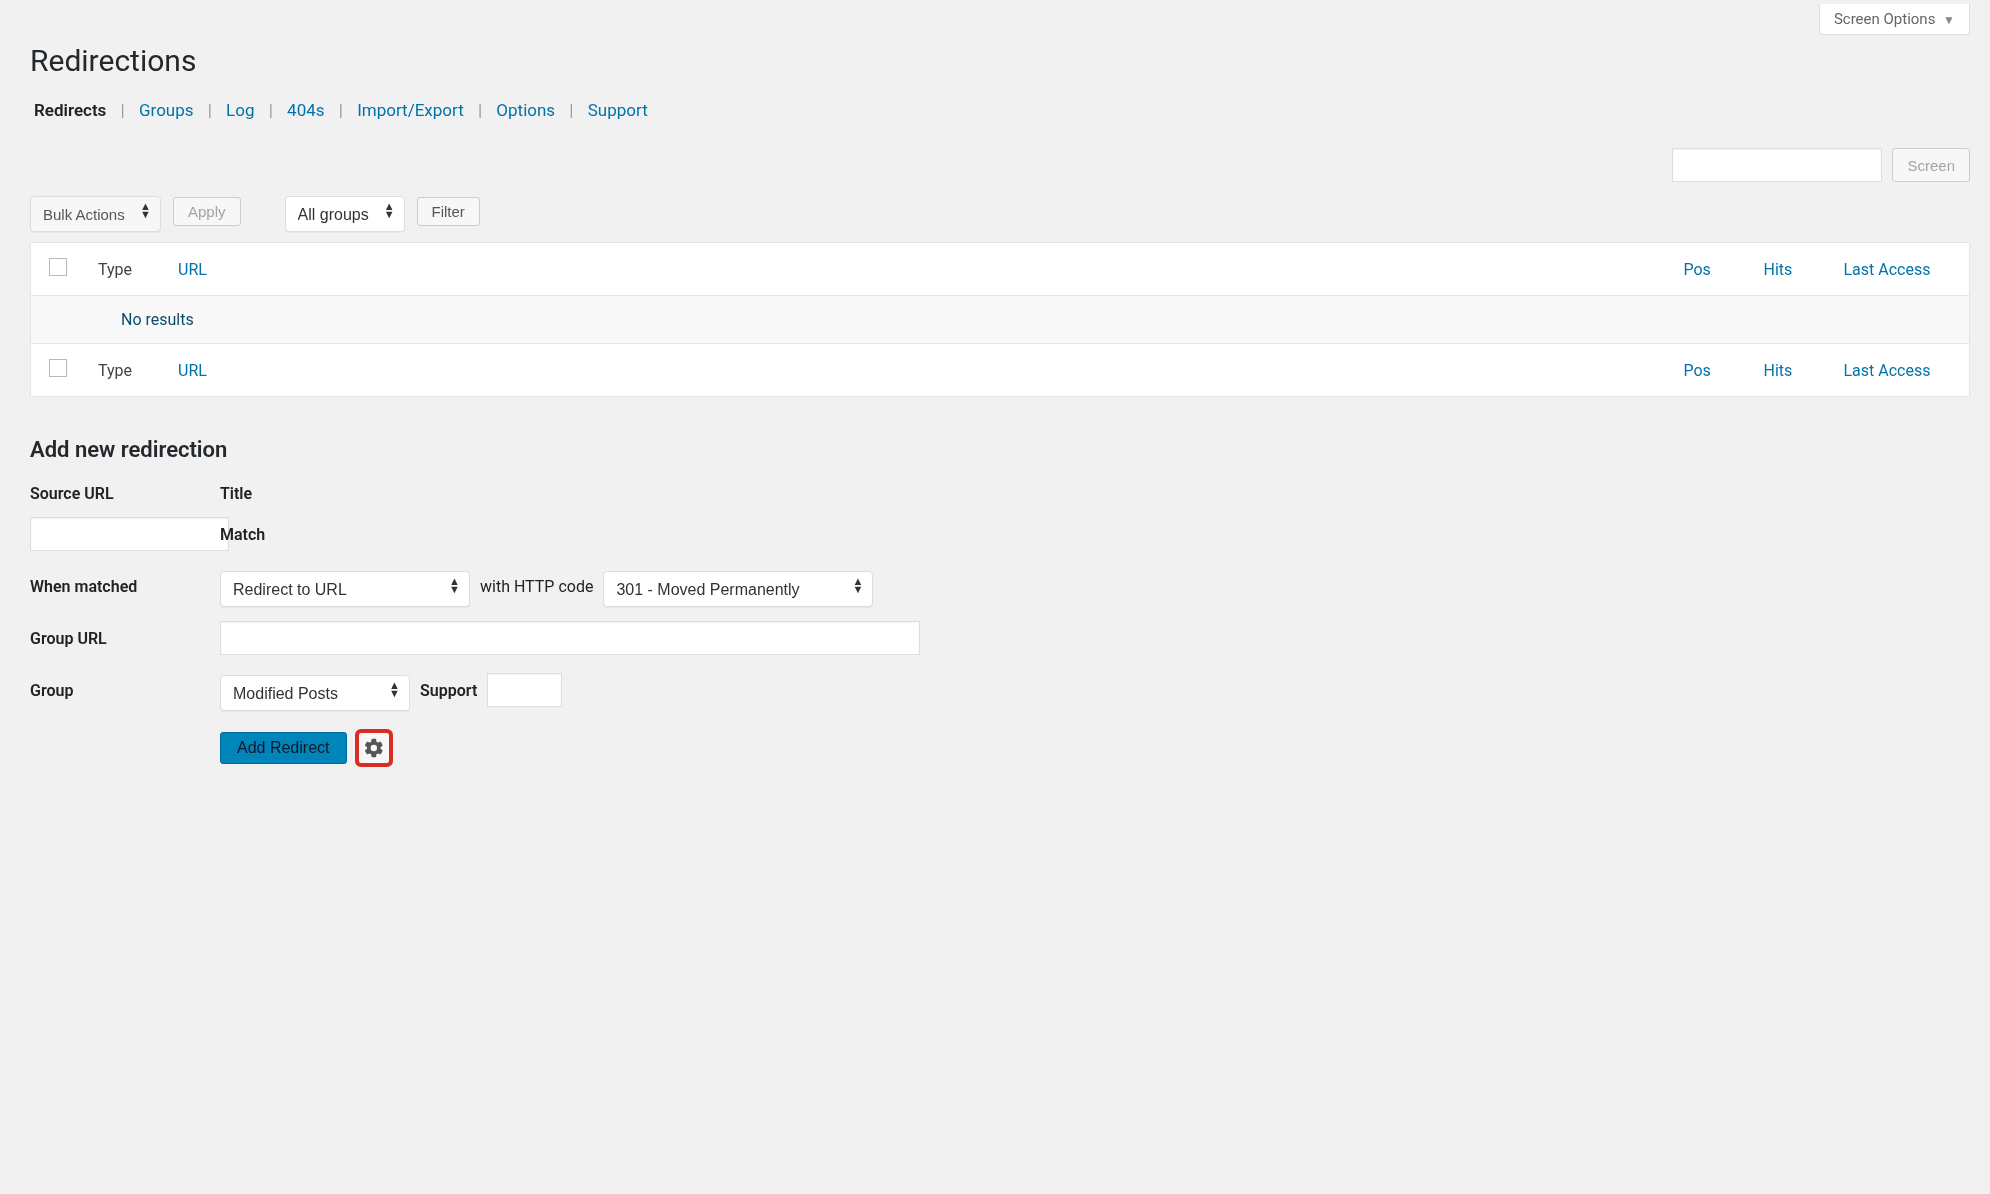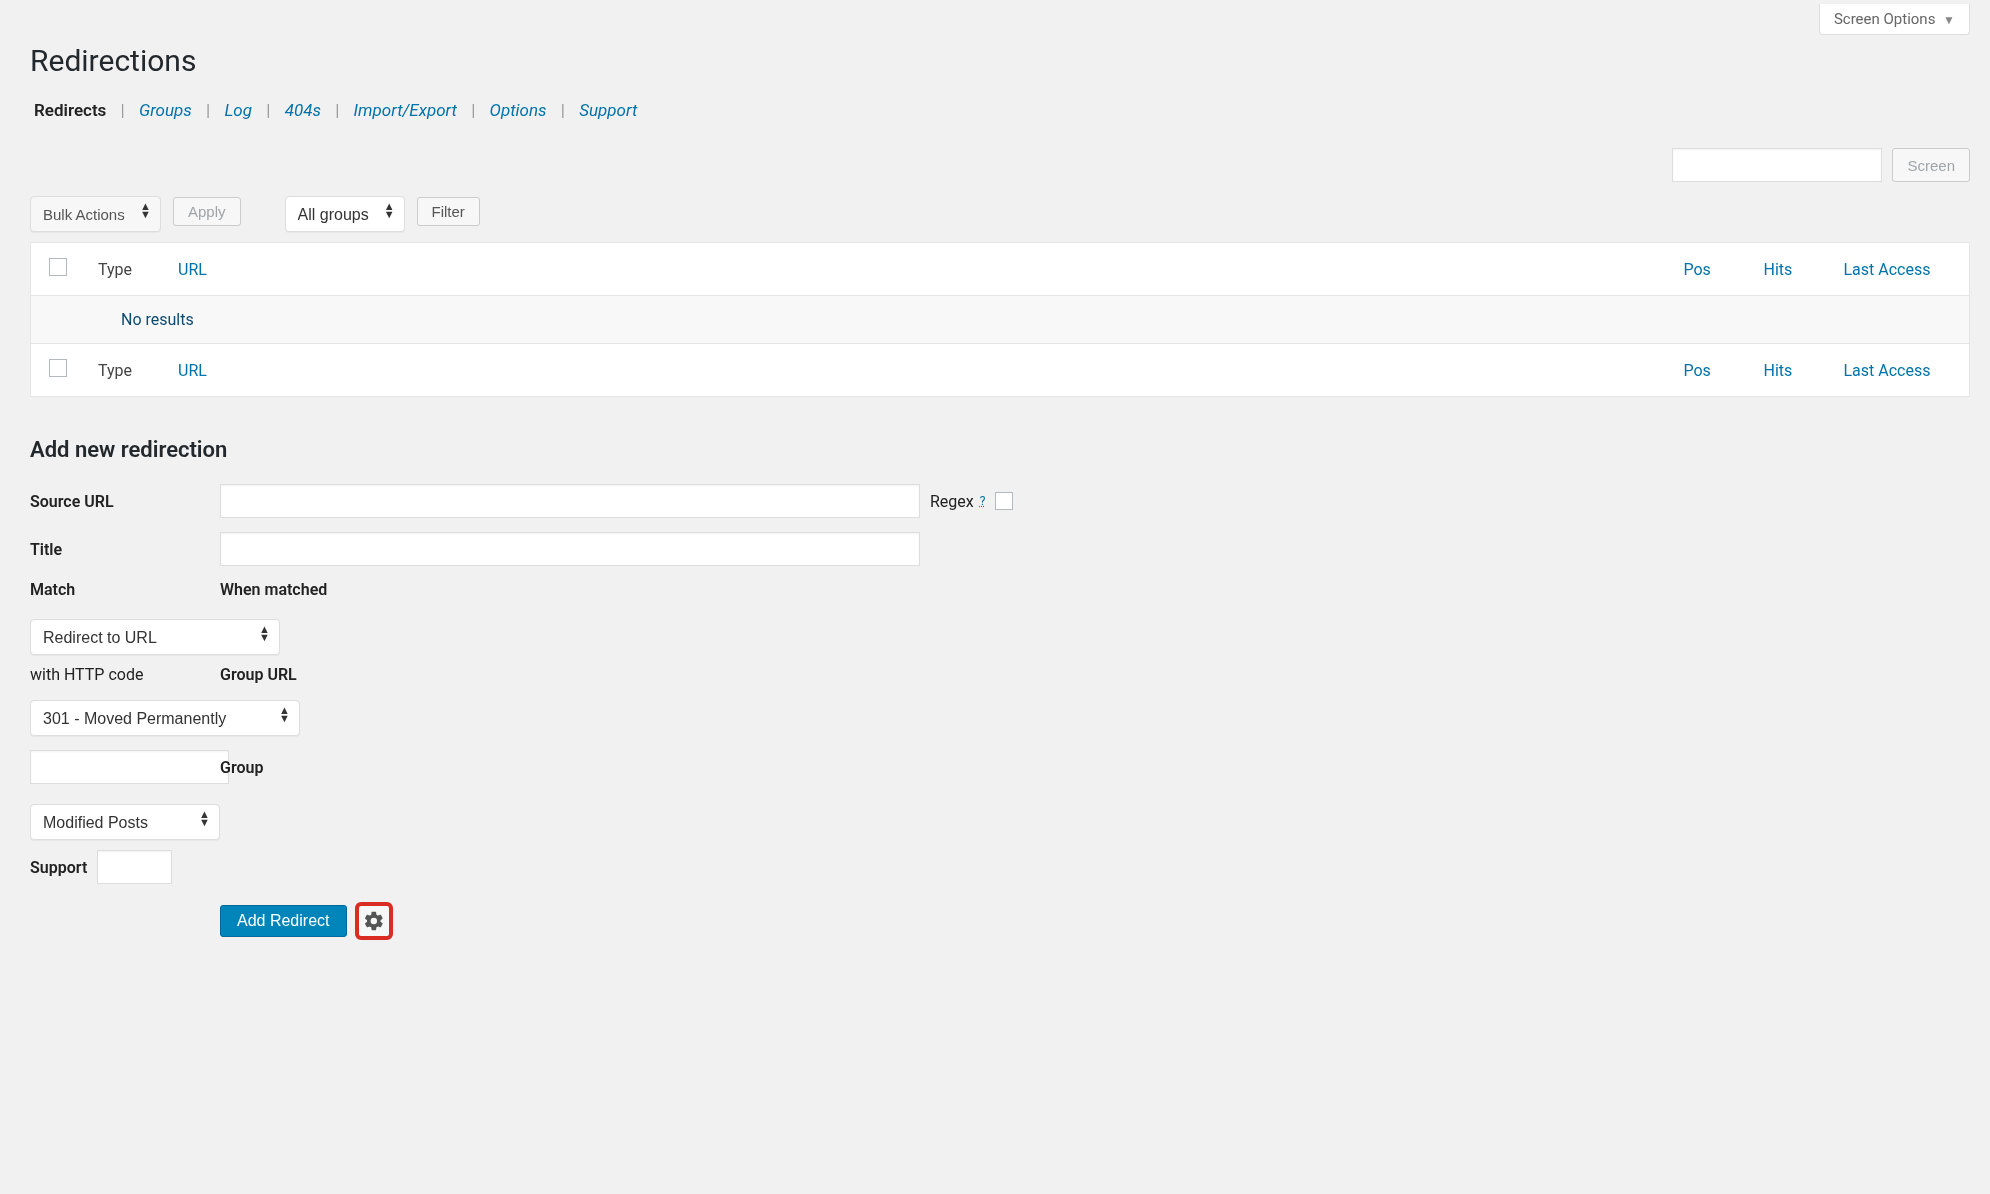--- a/index.html
+++ b/index.html
@@ -15,21 +15,21 @@
   .screen-options {
     background:#fff; border:1px solid #ddd; border-top:none;
     padding:6px 14px; font-size:15px; color:#666; cursor:pointer;
     border-radius:0 0 4px 4px;
   }
   .screen-options .tri { font-size:12px; margin-left:4px; color:#888;}
   h1.page-title { font-size:30px; font-weight:400; color:#23282d; margin:8px 0 22px 0; }
   .subnav { font-size:17px; margin-bottom:28px; }
   .subnav span, .subnav a { padding:0 4px; }
   .subnav .current { font-weight:600; color:#222; }
-  .subnav a { color:#0073aa; text-decoration:none; cursor:pointer;font-style:italic;}
+  .subnav a { color:#0073aa; text-decoration:none; cursor:pointer;}
   .subnav .sep { color:#999; padding:0 6px;}
   .search-row { display:flex; justify-content:flex-end; gap:10px; margin-bottom:8px;}
   input[type=text].plain { border:1px solid #ddd; background:#fff; height:34px; padding:0 8px; font-size:14px; box-shadow:inset 0 1px 2px rgba(0,0,0,.05);}
   .btn { border:1px solid #ccc; background:#f7f7f7; color:#555; padding:5px 14px; font-size:15px; border-radius:3px; cursor:pointer;}
   .btn.muted { color:#a0a5aa; }
   .toolbar-row { display:flex; gap:12px; align-items:center; margin-bottom:10px;}
   .select-wrap { position:relative; display:inline-block; }
   .select-wrap select {
     appearance:none; -webkit-appearance:none;
     background:#fff; border:1px solid #ddd; border-radius:4px;
@@ -57,21 +57,21 @@
   table.list tbody tr.empty td { background:#f8f8f8; color:#0c4a6e; padding:14px 14px 14px 90px;}
   input[type=checkbox].cb-box { width:18px; height:18px; border:1px solid #b4b9be; background:#fff; appearance:none; }
   h2.section-title { font-size:22px; font-weight:600; color:#23282d; margin:24px 0 22px 0;}
   .form-grid { display:grid; grid-template-columns:180px 1fr; row-gap:14px; column-gap:10px; align-items:center; max-width:1100px;}
   .form-grid label.fl { font-size:16px; font-weight:600; color:#222; align-self:center;}
   .form-grid .fc { display:flex; align-items:center; gap:10px; flex-wrap:wrap;}
   .form-grid input[type=text].wide { width:700px; }
   .form-grid input[type=text].narrow { width:75px; }
   .regex-chunk { display:flex; align-items:center; gap:6px; font-size:16px;}
   .regex-chunk .q { color:#0073aa; font-size:12px; text-decoration:underline dotted; cursor:help; vertical-align:super;}
-  .primary-btn { background:#0085ba; border:1px solid #006799; color:#ffffff; padding:6px 16px; font-size:16px; border-radius:3px; cursor:pointer;}
+  .primary-btn { background:#0085ba; border:1px solid #006799; color:#0f172a; padding:6px 16px; font-size:16px; border-radius:3px; cursor:pointer;}
   .gear-btn { width:38px; height:38px; display:inline-flex; align-items:center; justify-content:center; border:4px solid #d92c23; border-radius:6px; background:#f6f7f7; cursor:pointer;}
   .gear-btn svg { width:22px; height:22px; fill:#555;}
   .actions-row { grid-column:2; display:flex; gap:8px; align-items:center; margin-top:4px;}
   .inline-label { font-size:16px; color:#222;}
 </style>
 </head>
 <body>
 
 <div class="top-bar">
   <div class="screen-options">
@@ -146,28 +146,20 @@
       <th class="hits"><a class="col-link">Hits</a></th>
       <th class="last"><a class="col-link">Last Access</a></th>
     </tr>
   </tfoot>
 </table>
 
 <h2 class="section-title">Add new redirection</h2>
 
 <div class="form-grid">
   <label class="fl">Source URL</label>
-  <div class="fc">
-    <input type="text" class="plain wide" style="">
-    <span class="regex-chunk">
-      <span class="inline-label">Regex</span>
-      <span class="q">?</span>
-      <input type="checkbox" class="cb-box" style="">
-    </span>
-  </div>
 
   <label class="fl">Title</label>
   <div class="fc">
     <input type="text" class="plain wide" style="">
   </div>
 
   <label class="fl">Match</label>
 
   <label class="fl">When matched</label>
   <div class="fc">

